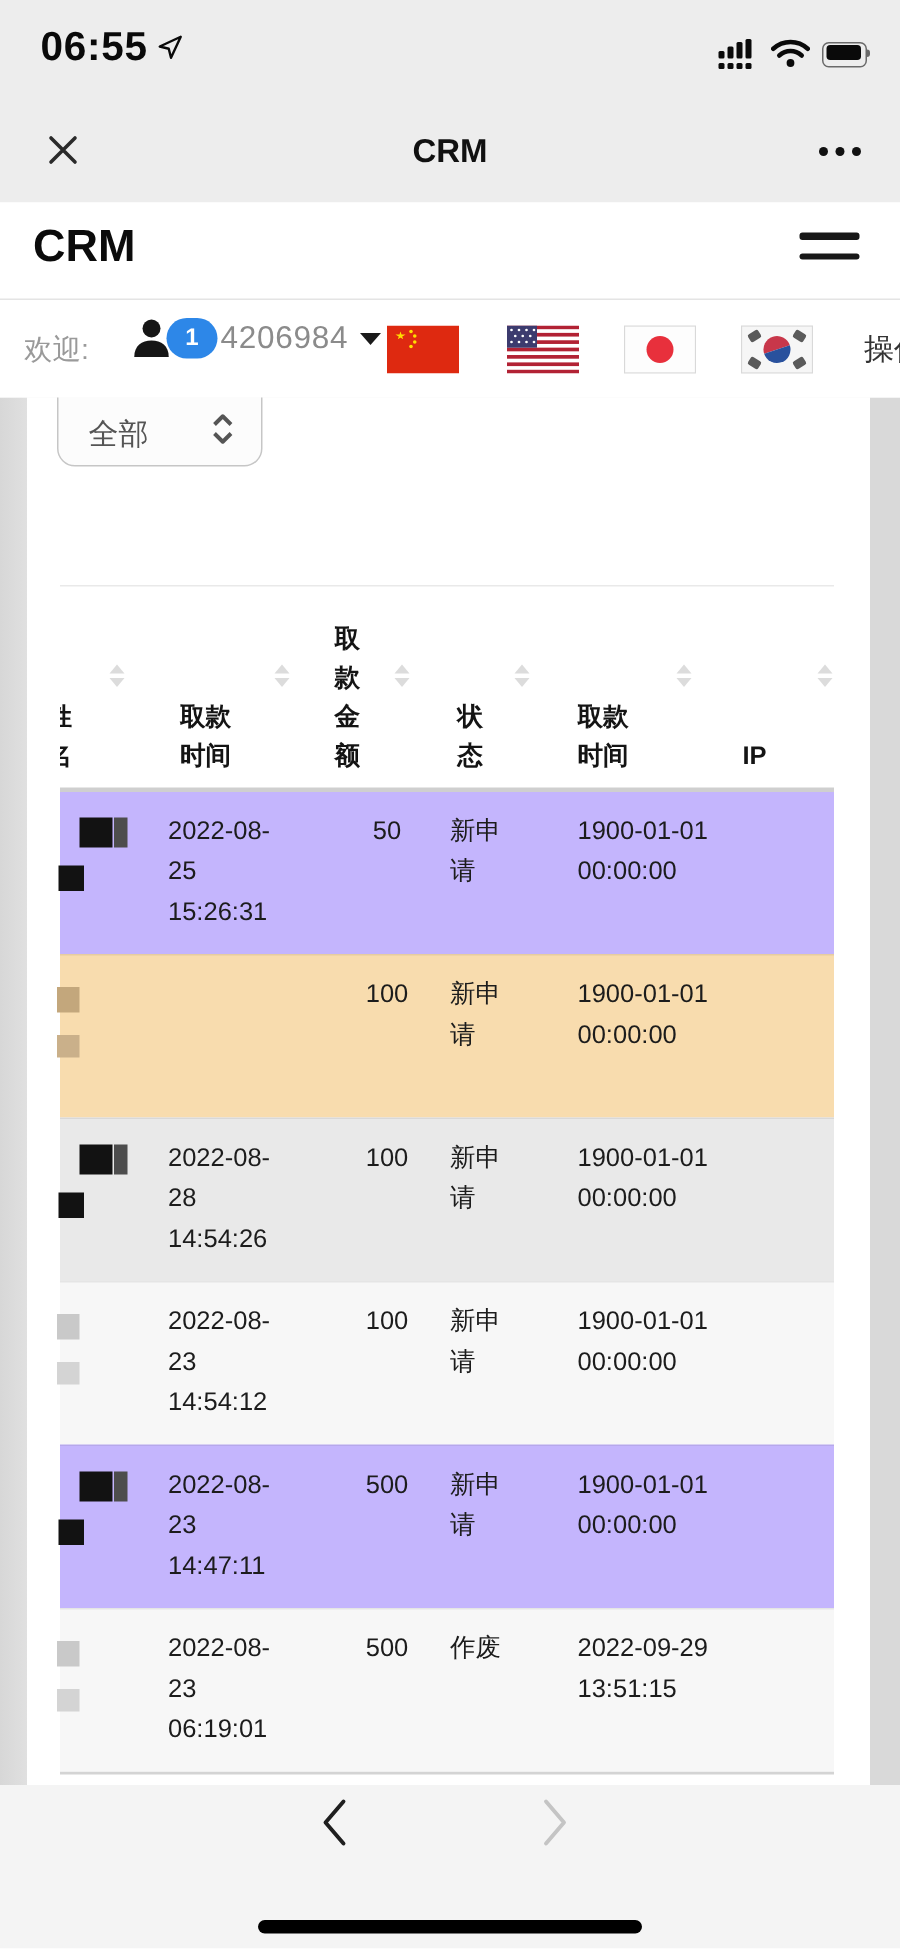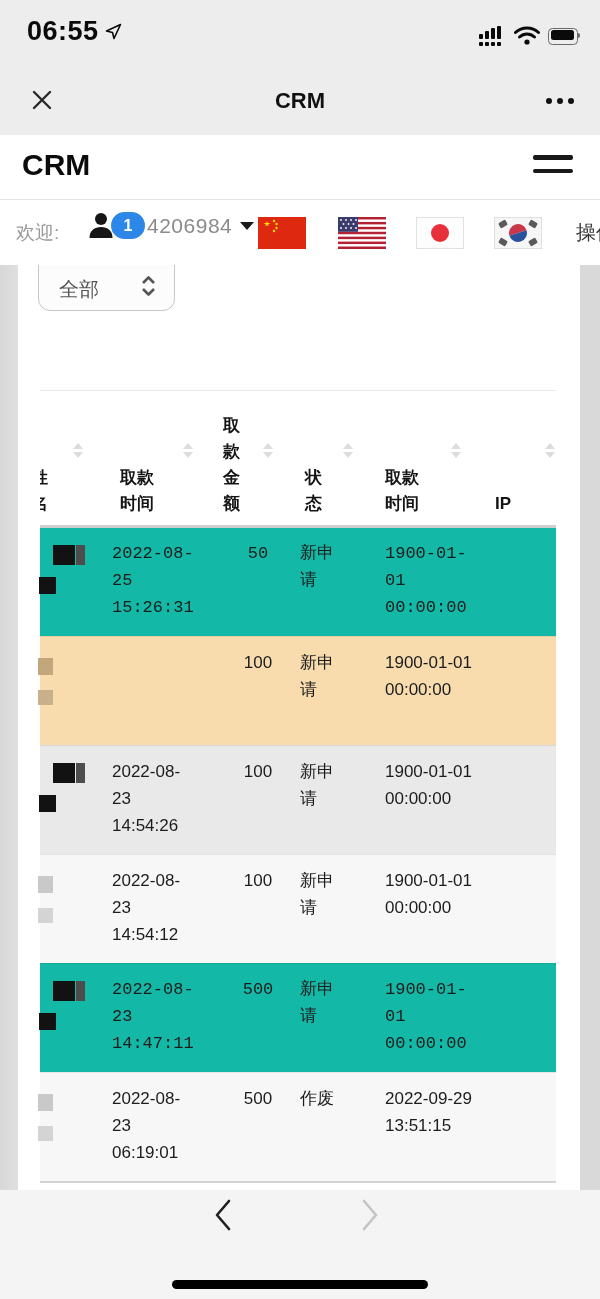--- a/index.html
+++ b/index.html
@@ -61,21 +61,21 @@
   .th.c-status{left:260px;width:22px;text-align:right;}
   .th.c-ptime{left:345px;width:48px;}
   .th.c-ip{left:455px;width:40px;}
   .sort-caret{position:absolute;top:52px;width:10px;}
   .sort-caret .u{width:0;height:0;border-left:5px solid transparent;border-right:5px solid transparent;border-bottom:6px solid #dcdcdc;margin-bottom:3px;}
   .sort-caret .dn{width:0;height:0;border-left:5px solid transparent;border-right:5px solid transparent;border-top:6px solid #dcdcdc;}
   .smear{position:absolute;left:0;top:138px;width:38px;height:13px;background:#dadada;}
   .tbody{border-bottom:2px solid #d4d4d4;}
   .tr{position:relative;height:108px;border-top:1px solid rgba(0,0,0,0.07);cursor:pointer;}
   .tr:first-child{border-top:none;}
-  .bg-white{background:#14b8a6;font-family:Liberation Mono, monospace;} .bg-orange{background:#f8dcae;} .bg-gray{background:#e9e9e9;} .bg-light{background:#f7f7f7;}
+  .bg-white{background:#c4b5fd;} .bg-orange{background:#f8dcae;} .bg-gray{background:#e9e9e9;} .bg-light{background:#f7f7f7;}
   .td{position:absolute;top:12px;font-size:17px;line-height:27px;color:#1c1c1c;word-wrap:break-word;}
   .td.c-time{left:72px;width:86px;}
   .td.c-amount{left:183px;width:70px;text-align:center;}
   .td.c-status{left:260px;width:40px;}
   .td.c-ptime{left:345px;width:90px;}
   .td.c-ip{left:455px;width:58px;}
   .td.c-name{left:0;top:0;width:72px;height:108px;}
   .cns{position:absolute;display:flex;gap:1px;}
   .cns i{display:block;}
 
@@ -291,21 +291,21 @@
           <div class="tr bg-gray">
             <div class="td c-name">
               <div class="cns" style="top: 17px; left: 13px;">
                 <i style="background: rgb(18, 18, 18); width: 22px; height: 20px;"></i>
                 <i style="background: rgb(77, 77, 77); width: 9px; height: 20px;"></i>
               </div>
               <div class="cns" style="top: 49px; left: -1px;">
                 <i style="background: rgb(18, 18, 18); width: 17px; height: 17px;"></i>
               </div>
             </div>
-            <div class="td c-time">2022-08-23 14:54:26</div>
+            <div class="td c-time">2022-08-28 14:54:26</div>
             <div class="td c-amount">100</div>
             <div class="td c-status">新申请</div>
             <div class="td c-ptime">1900-01-01 00:00:00</div>
             <div class="td c-ip"></div>
           </div>
           <div class="tr bg-light">
             <div class="td c-name">
               <div class="cns" style="top: 21px; left: -2px;">
                 <i style="background: rgb(201, 201, 201); width: 15px; height: 17px;"></i>
               </div>

